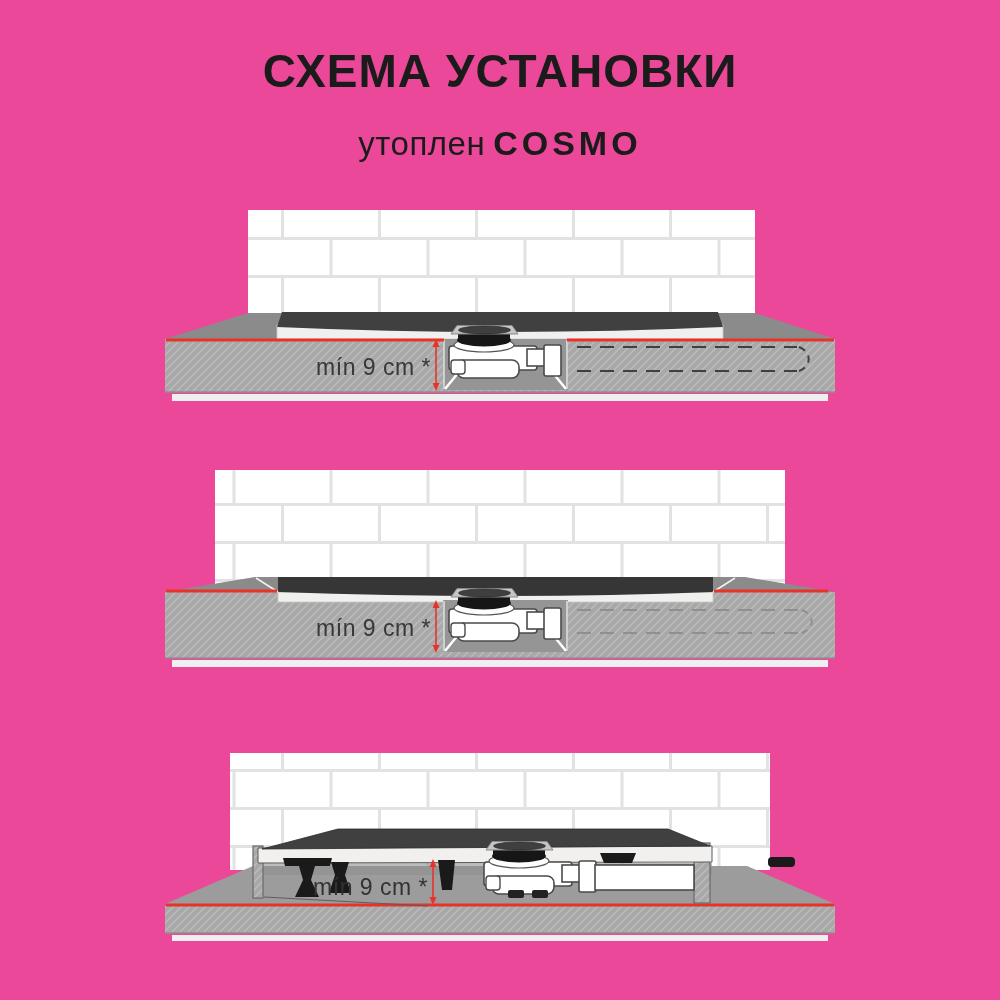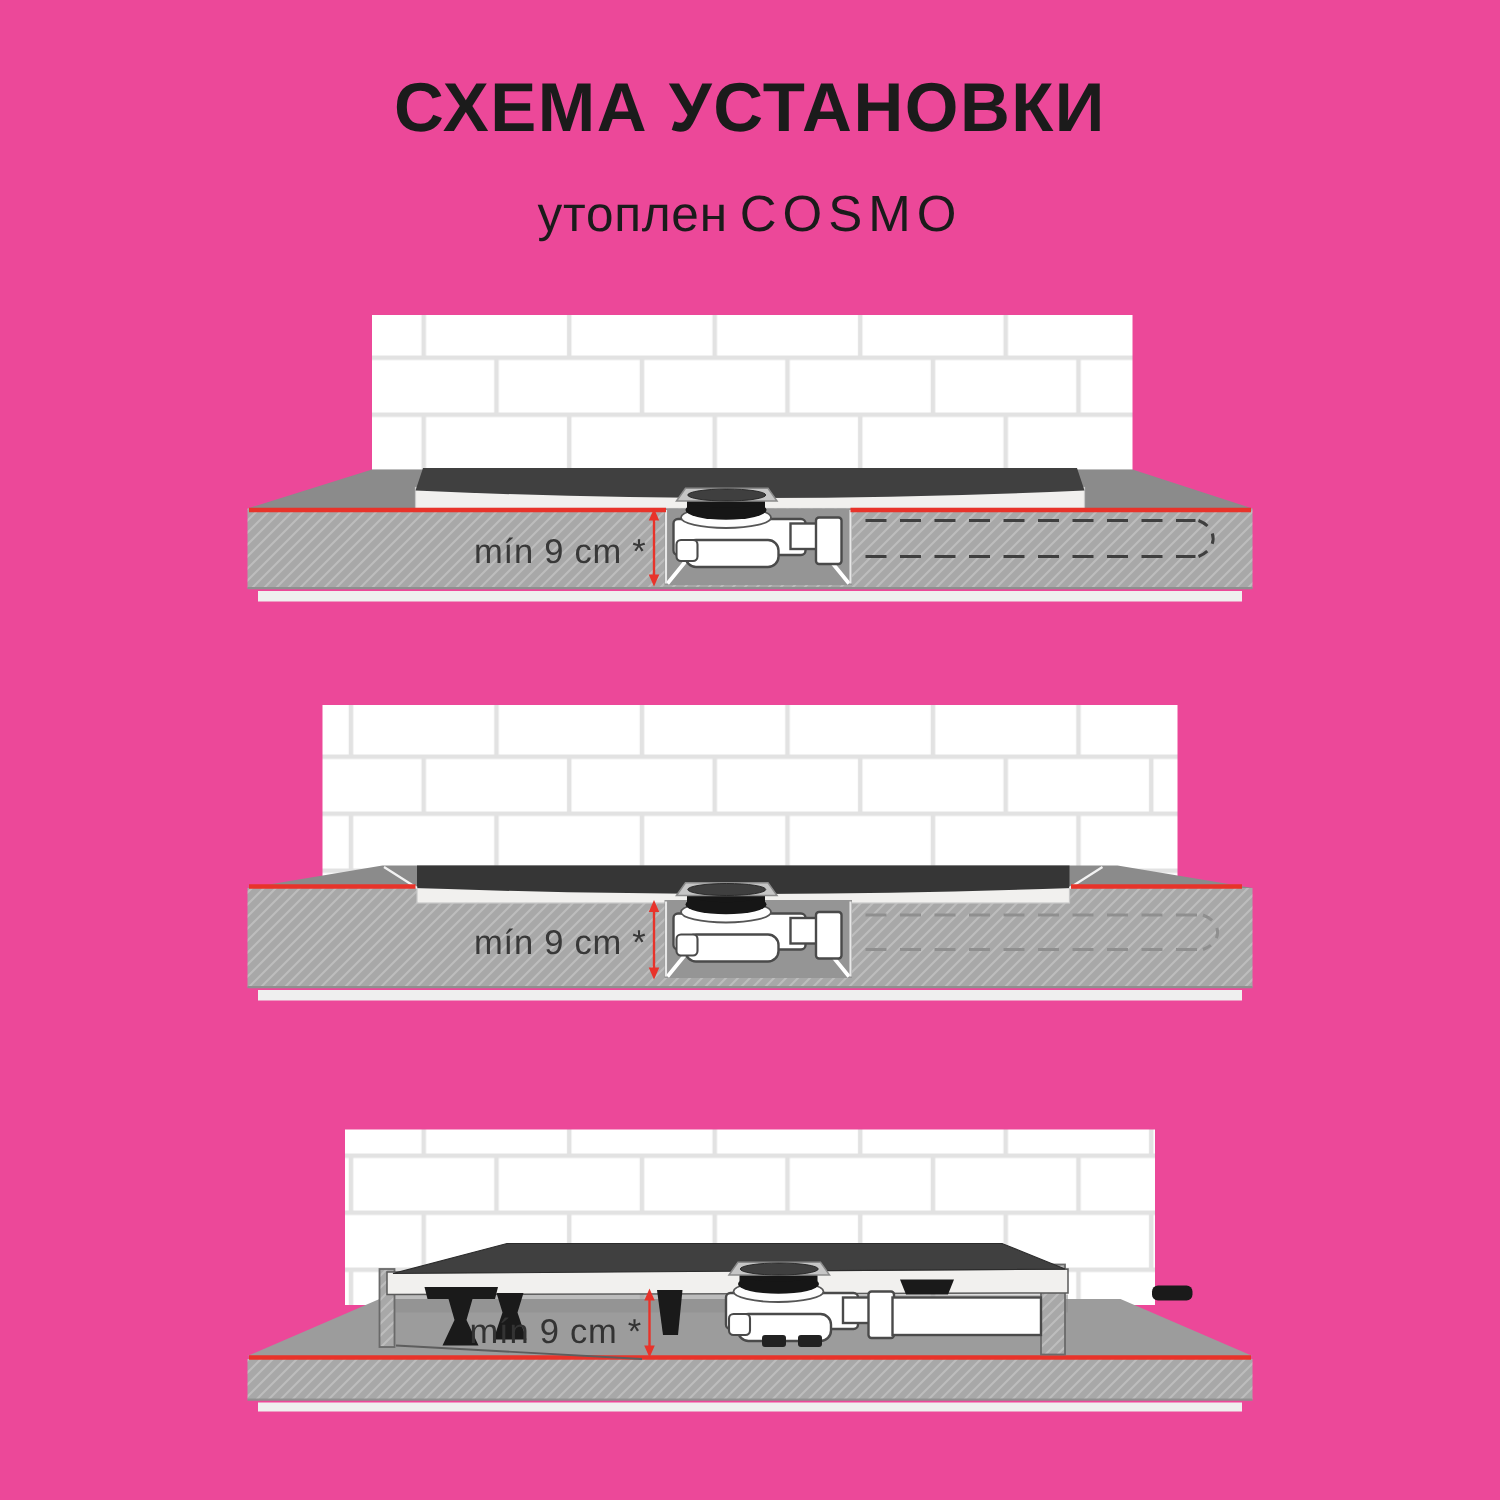--- a/index.html
+++ b/index.html
@@ -2,21 +2,21 @@
 <html style="--accent_red: #e8332a; --ink: #1b1b1b; --label: #3a3a3a; --tile: #ffffff; --grout: #e2e2e2; --floor_hatch: #a8a8a8; --hatch_line: #bdbdbd; --floor_top: #8b8b8b; --floor_top_light: #9c9c9c; --tray_dark: #404040; --tray_dark_2: #363636; --tray_white: #f1f0ee; --cavity: #959595; --dash_dark: #3f3f3f; --dash_light: #8f8f8f; --outline: #4a4a4a;"><head>
 <meta charset="utf-8">
 <style>
   html,body{margin:0;padding:0;background:#fff;}
   .page{position:relative;width:1000px;height:1000px;background:#ec4899;overflow:hidden;
         font-family:"Liberation Sans", sans-serif;}
   .title{position:absolute;top:44px;left:0;right:0;text-align:center;
          font-size:46px;font-weight:700;letter-spacing:1px;color:var(--ink);}
   .subtitle{position:absolute;top:124px;left:0;right:0;text-align:center;
             font-size:33px;font-weight:400;color:var(--ink);letter-spacing:0.5px;}
-  .subtitle .model{font-weight:400;letter-spacing:4px;margin-left:8px;font-size:34px;margin-top:24px;}
+  .subtitle .model{font-weight:700;letter-spacing:4px;margin-left:8px;font-size:34px;margin-top:24px;}
   .heading{position:absolute;left:0;right:0;text-align:center;
            font-size:27px;color:var(--label);letter-spacing:0.5px;line-height:32px;}
   .heading .num{color:#1e1e1e;font-weight:400;margin-right:18px;}
   .heading .htext{font-weight:300;}
   .heading .sub{font-weight:300;}
   svg.scene{position:absolute;left:0;top:0;}
   svg text{font-family:"Liberation Sans", sans-serif;}
 </style>
 </head>
 <body>

